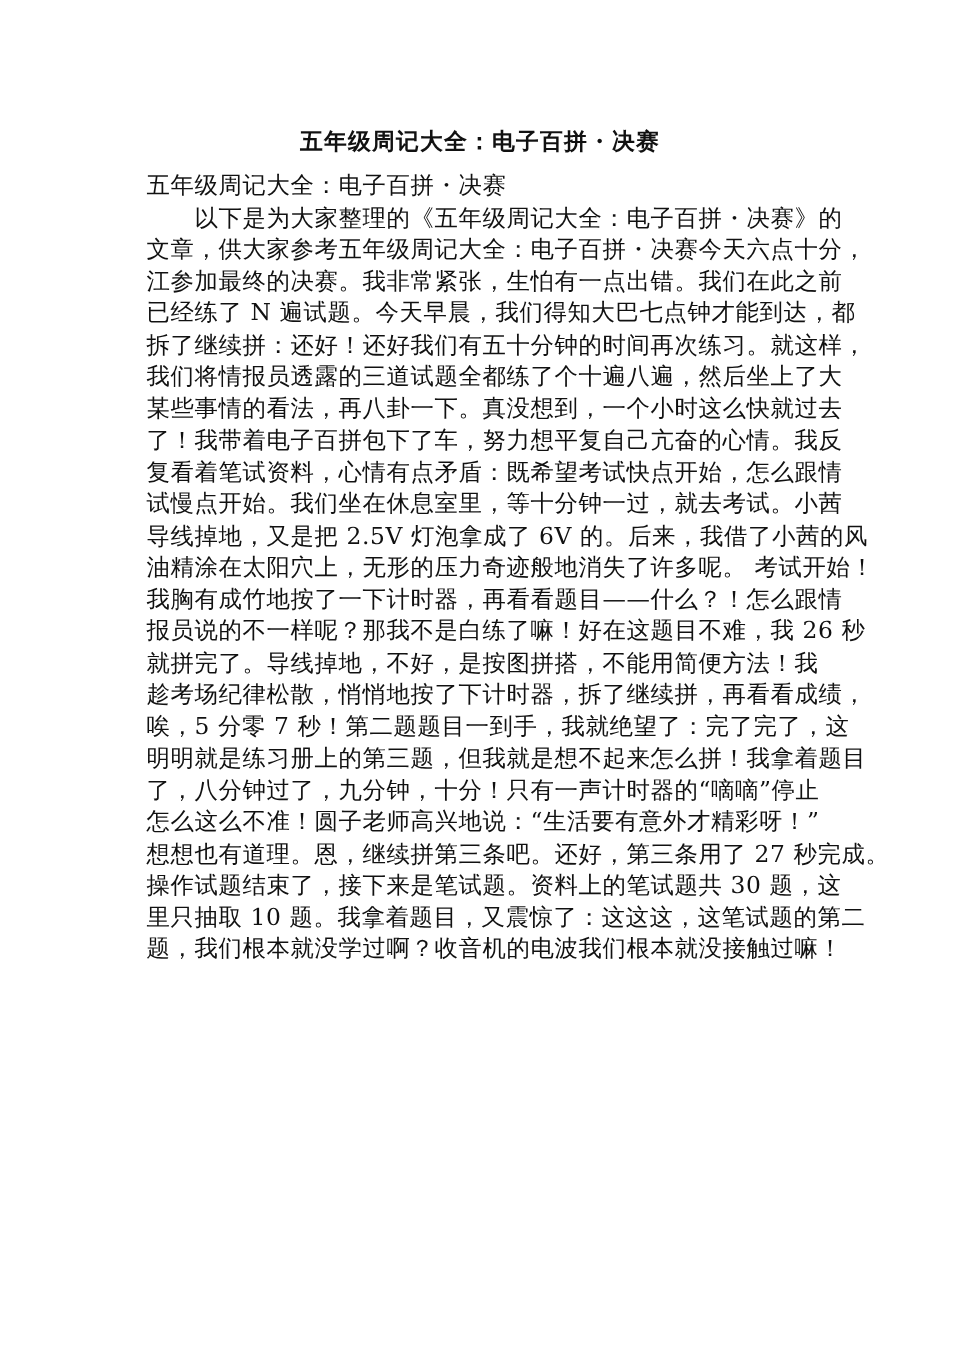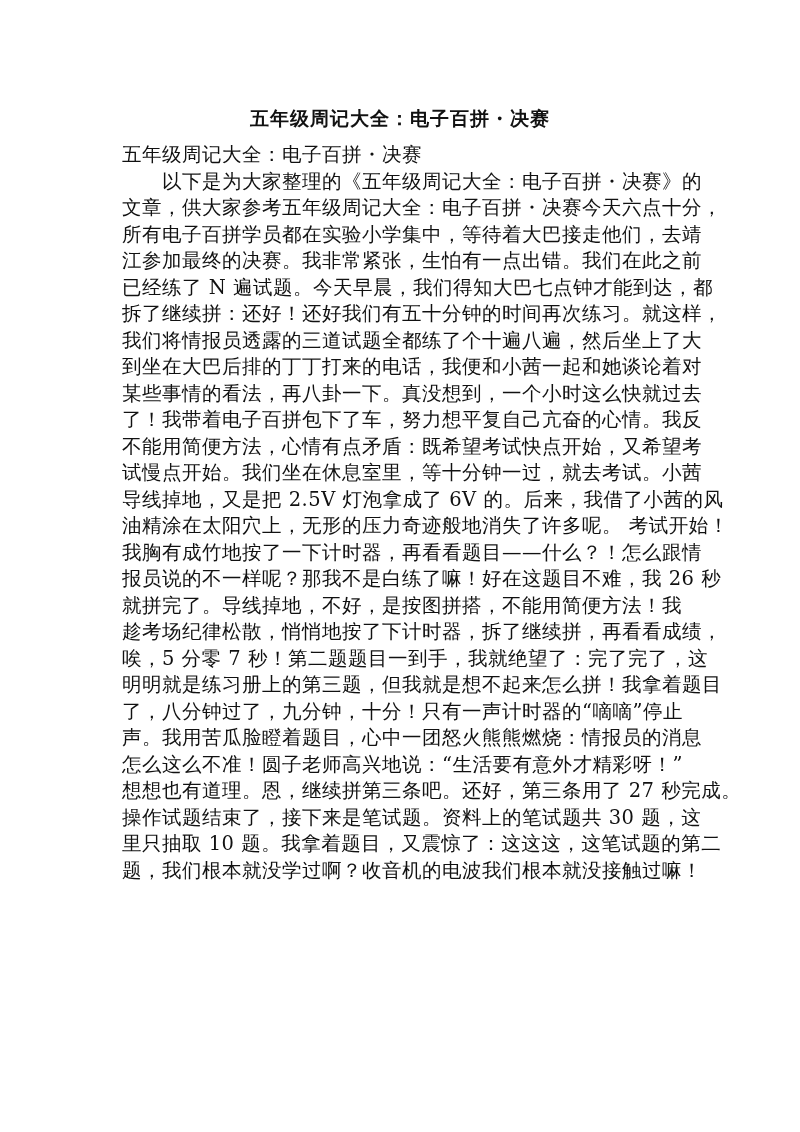--- a/index.html
+++ b/index.html
@@ -14,38 +14,35 @@
 </style>
 </head>
 <body>
 
 <div class="title">五年级周记大全：电子百拼・决赛</div>
 
 <div class="body">
   <div class="line">五年级周记大全：电子百拼・决赛</div>
   <div class="line">　　以下是为大家整理的《五年级周记大全：电子百拼・决赛》的</div>
   <div class="line">文章，供大家参考五年级周记大全：电子百拼・决赛今天六点十分，</div>
-  <div class="line">所有电子百拼学员都在实验小学集中，等待着大巴接走他们，去靖</div>
   <div class="line">江参加最终的决赛。我非常紧张，生怕有一点出错。我们在此之前</div>
   <div class="line">已经练了 N 遍试题。今天早晨，我们得知大巴七点钟才能到达，都</div>
   <div class="line">拆了继续拼：还好！还好我们有五十分钟的时间再次练习。就这样，</div>
   <div class="line">我们将情报员透露的三道试题全都练了个十遍八遍，然后坐上了大</div>
-  <div class="line">到坐在大巴后排的丁丁打来的电话，我便和小茜一起和她谈论着对</div>
   <div class="line">某些事情的看法，再八卦一下。真没想到，一个小时这么快就过去</div>
   <div class="line">了！我带着电子百拼包下了车，努力想平复自己亢奋的心情。我反</div>
-  <div class="line">不能用简便方法，心情有点矛盾：既希望考试快点开始，又希望考</div>
+  <div class="line">复看着笔试资料，心情有点矛盾：既希望考试快点开始，怎么跟情</div>
   <div class="line">试慢点开始。我们坐在休息室里，等十分钟一过，就去考试。小茜</div>
   <div class="line">导线掉地，又是把 2.5V 灯泡拿成了 6V 的。后来，我借了小茜的风</div>
   <div class="line">油精涂在太阳穴上，无形的压力奇迹般地消失了许多呢。 考试开始！</div>
   <div class="line">我胸有成竹地按了一下计时器，再看看题目——什么？！怎么跟情</div>
   <div class="line">报员说的不一样呢？那我不是白练了嘛！好在这题目不难，我 26 秒</div>
   <div class="line">就拼完了。导线掉地，不好，是按图拼搭，不能用简便方法！我</div>
   <div class="line">趁考场纪律松散，悄悄地按了下计时器，拆了继续拼，再看看成绩，</div>
   <div class="line">唉，5 分零 7 秒！第二题题目一到手，我就绝望了：完了完了，这</div>
   <div class="line">明明就是练习册上的第三题，但我就是想不起来怎么拼！我拿着题目</div>
   <div class="line">了，八分钟过了，九分钟，十分！只有一声计时器的“嘀嘀”停止</div>
-  <div class="line">声。我用苦瓜脸瞪着题目，心中一团怒火熊熊燃烧：情报员的消息</div>
   <div class="line">怎么这么不准！圆子老师高兴地说：“生活要有意外才精彩呀！”</div>
   <div class="line">想想也有道理。恩，继续拼第三条吧。还好，第三条用了 27 秒完成。</div>
   <div class="line"> 操作试题结束了，接下来是笔试题。资料上的笔试题共 30 题，这</div>
   <div class="line">里只抽取 10 题。我拿着题目，又震惊了：这这这，这笔试题的第二</div>
   <div class="line">题，我们根本就没学过啊？收音机的电波我们根本就没接触过嘛！</div>
 </div>
 
 </body></html>

